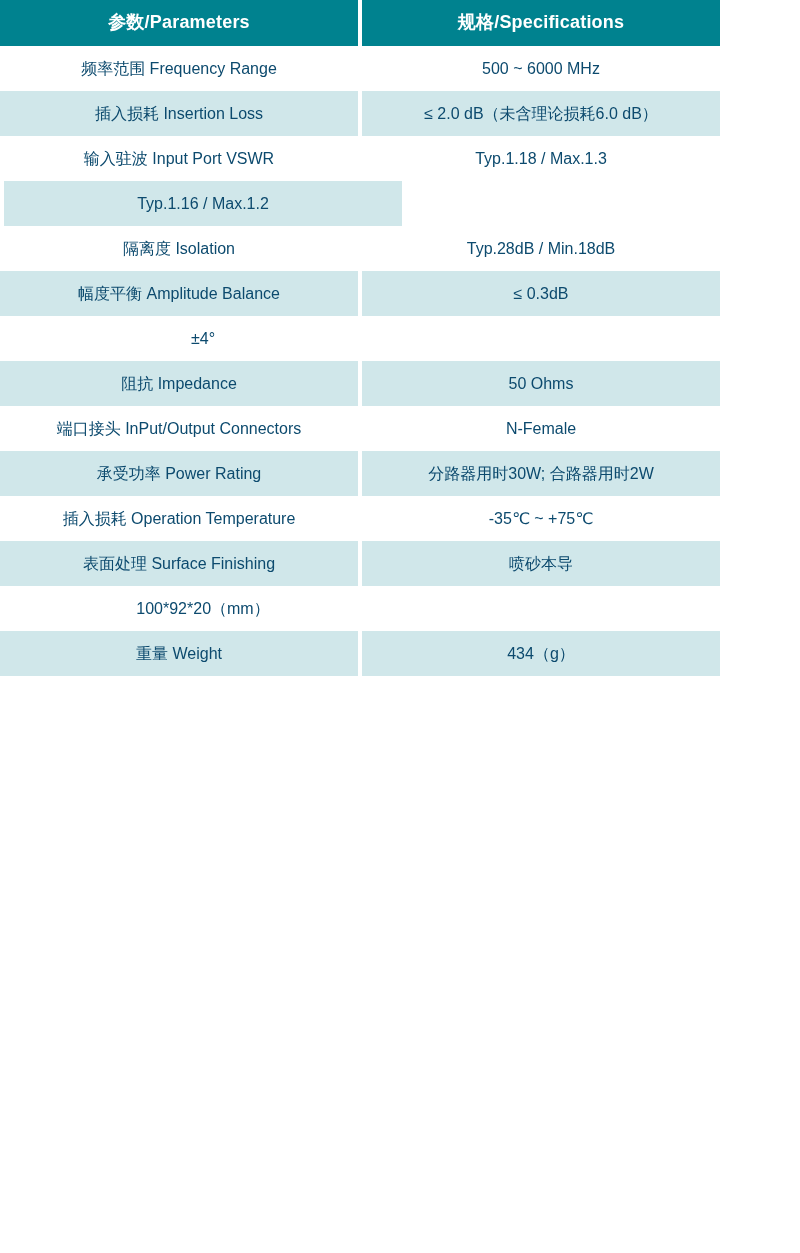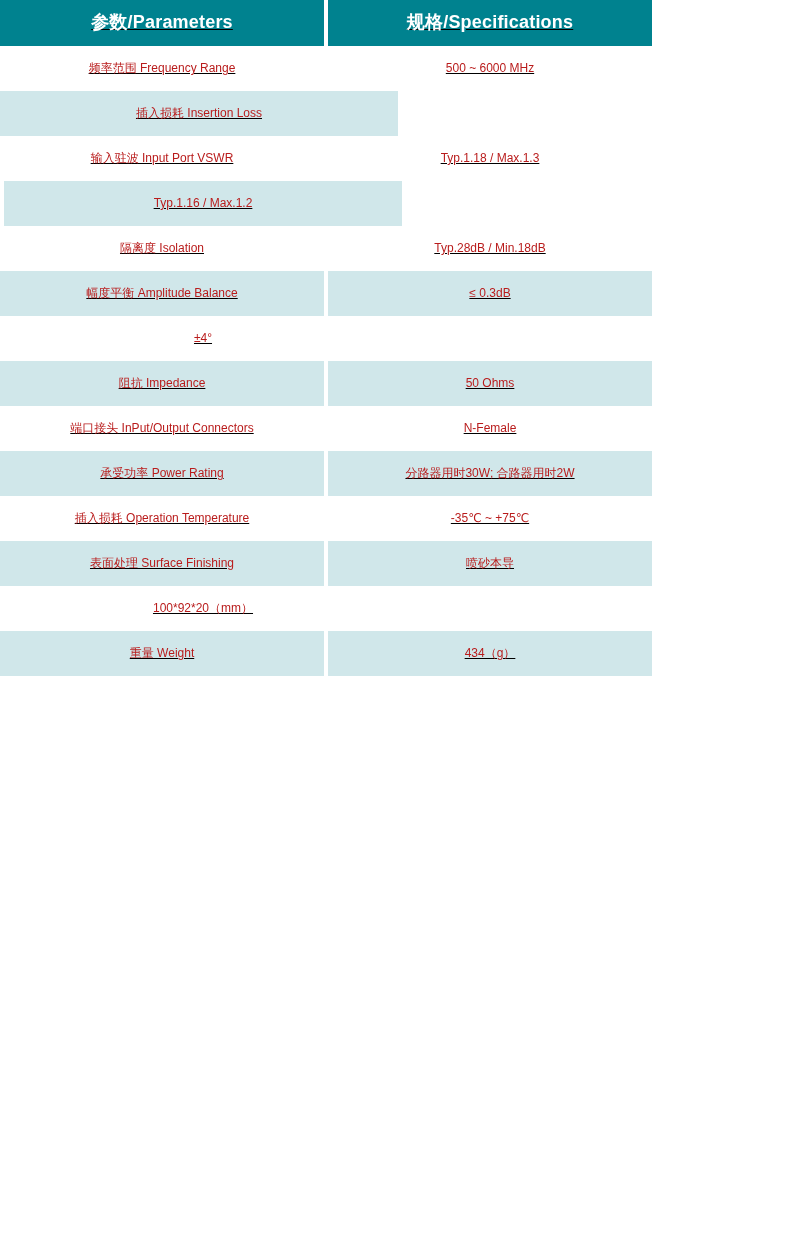--- a/index.html
+++ b/index.html
@@ -7,23 +7,22 @@
     width: 800px;
     background: #ffffff;
     font-family: "Liberation Sans", "DejaVu Sans", sans-serif;
   }
   body { height: 1253px; overflow: hidden; }
 
   .spec-table { width: 800px; }
 
   .row {
     display: flex;
-    width: 652px;
+    width: 720px;
     height: 45px;
-    text-decoration: underline;
   }
 
   .cell {
     width: 398px;
     display: flex;
     align-items: center;
     justify-content: center;
     text-align: center;
     line-height: 1.2;
   }
@@ -41,22 +40,22 @@
   .header-row .cell {
     background: #00828F;
     color: #ffffff;
     font-weight: bold;
     font-size: 18px;
     letter-spacing: 0.2px;
   }
 
   .data-rows .row .cell {
     background: #ffffff;
-    color: #b91c1c;
-    font-size: 12px;
+    color: #0c4a6e;
+    font-size: 16px;
   }
   
   .data-rows .row:nth-child(even) .cell {
     background: #D0E7EA;
   }
 
   .rest-of-page {
     width: 800px;
     height: 576px;
     background: #ffffff;
@@ -77,20 +76,21 @@
 
     <div class="row">
       <div class="cell">频率范围 Frequency Range</div>
       <div class="col-divider"></div>
       <div class="cell">500 ~ 6000 MHz</div>
     </div>
 
     <div class="row">
       <div class="cell">插入损耗 Insertion Loss</div>
       <div class="col-divider"></div>
+      <div class="cell">≤ 2.0 dB（未含理论损耗6.0 dB）</div>
     </div>
 
     <div class="row">
       <div class="cell">输入驻波 Input Port VSWR</div>
       <div class="col-divider"></div>
       <div class="cell">Typ.1.18 / Max.1.3</div>
     </div>
 
     <div class="row">
       <div class="col-divider"></div>

